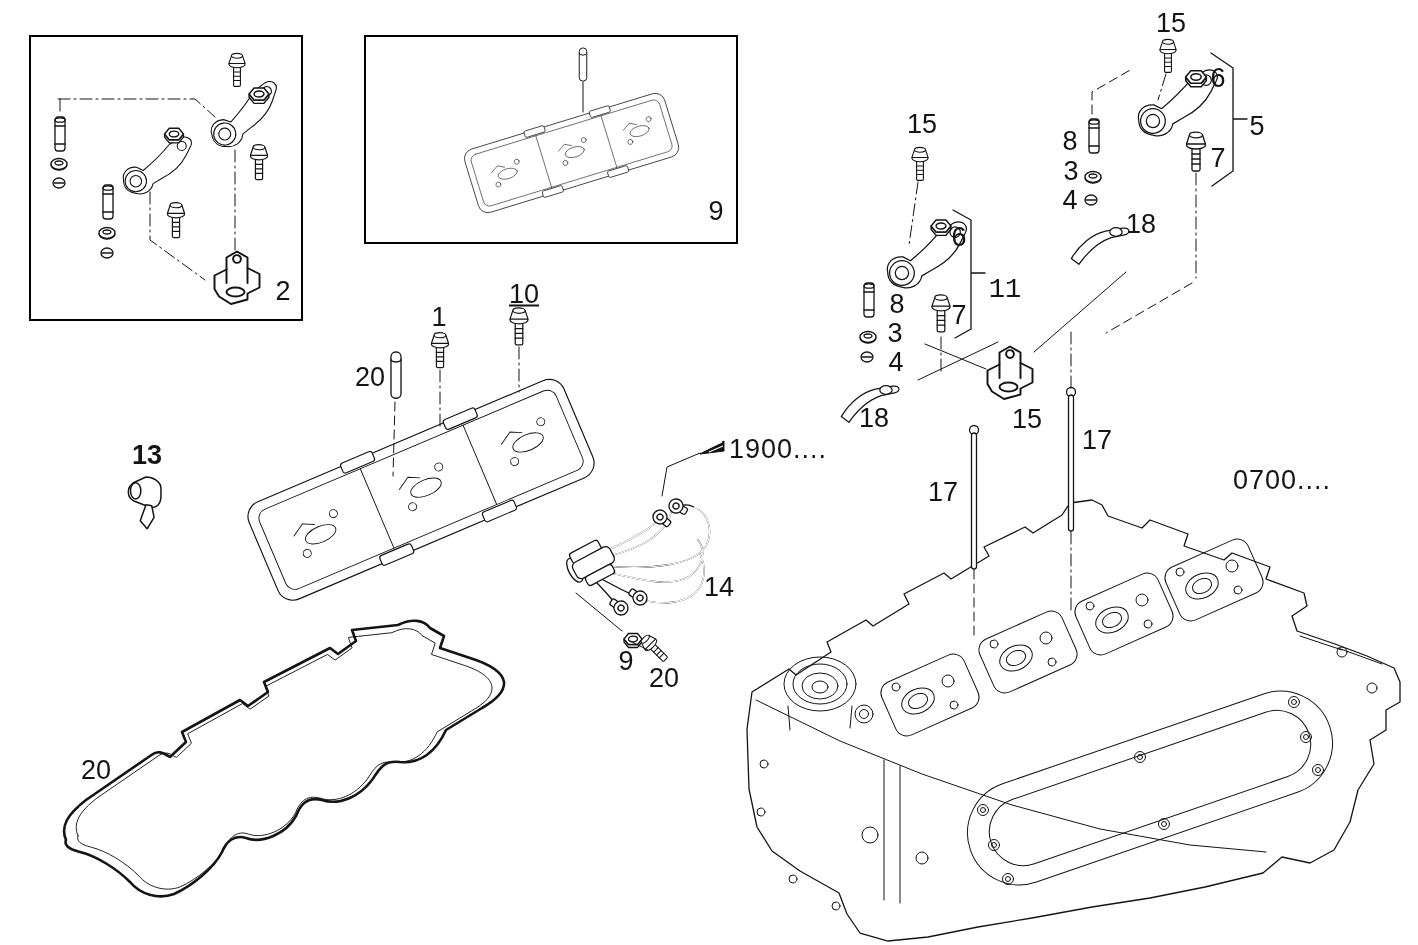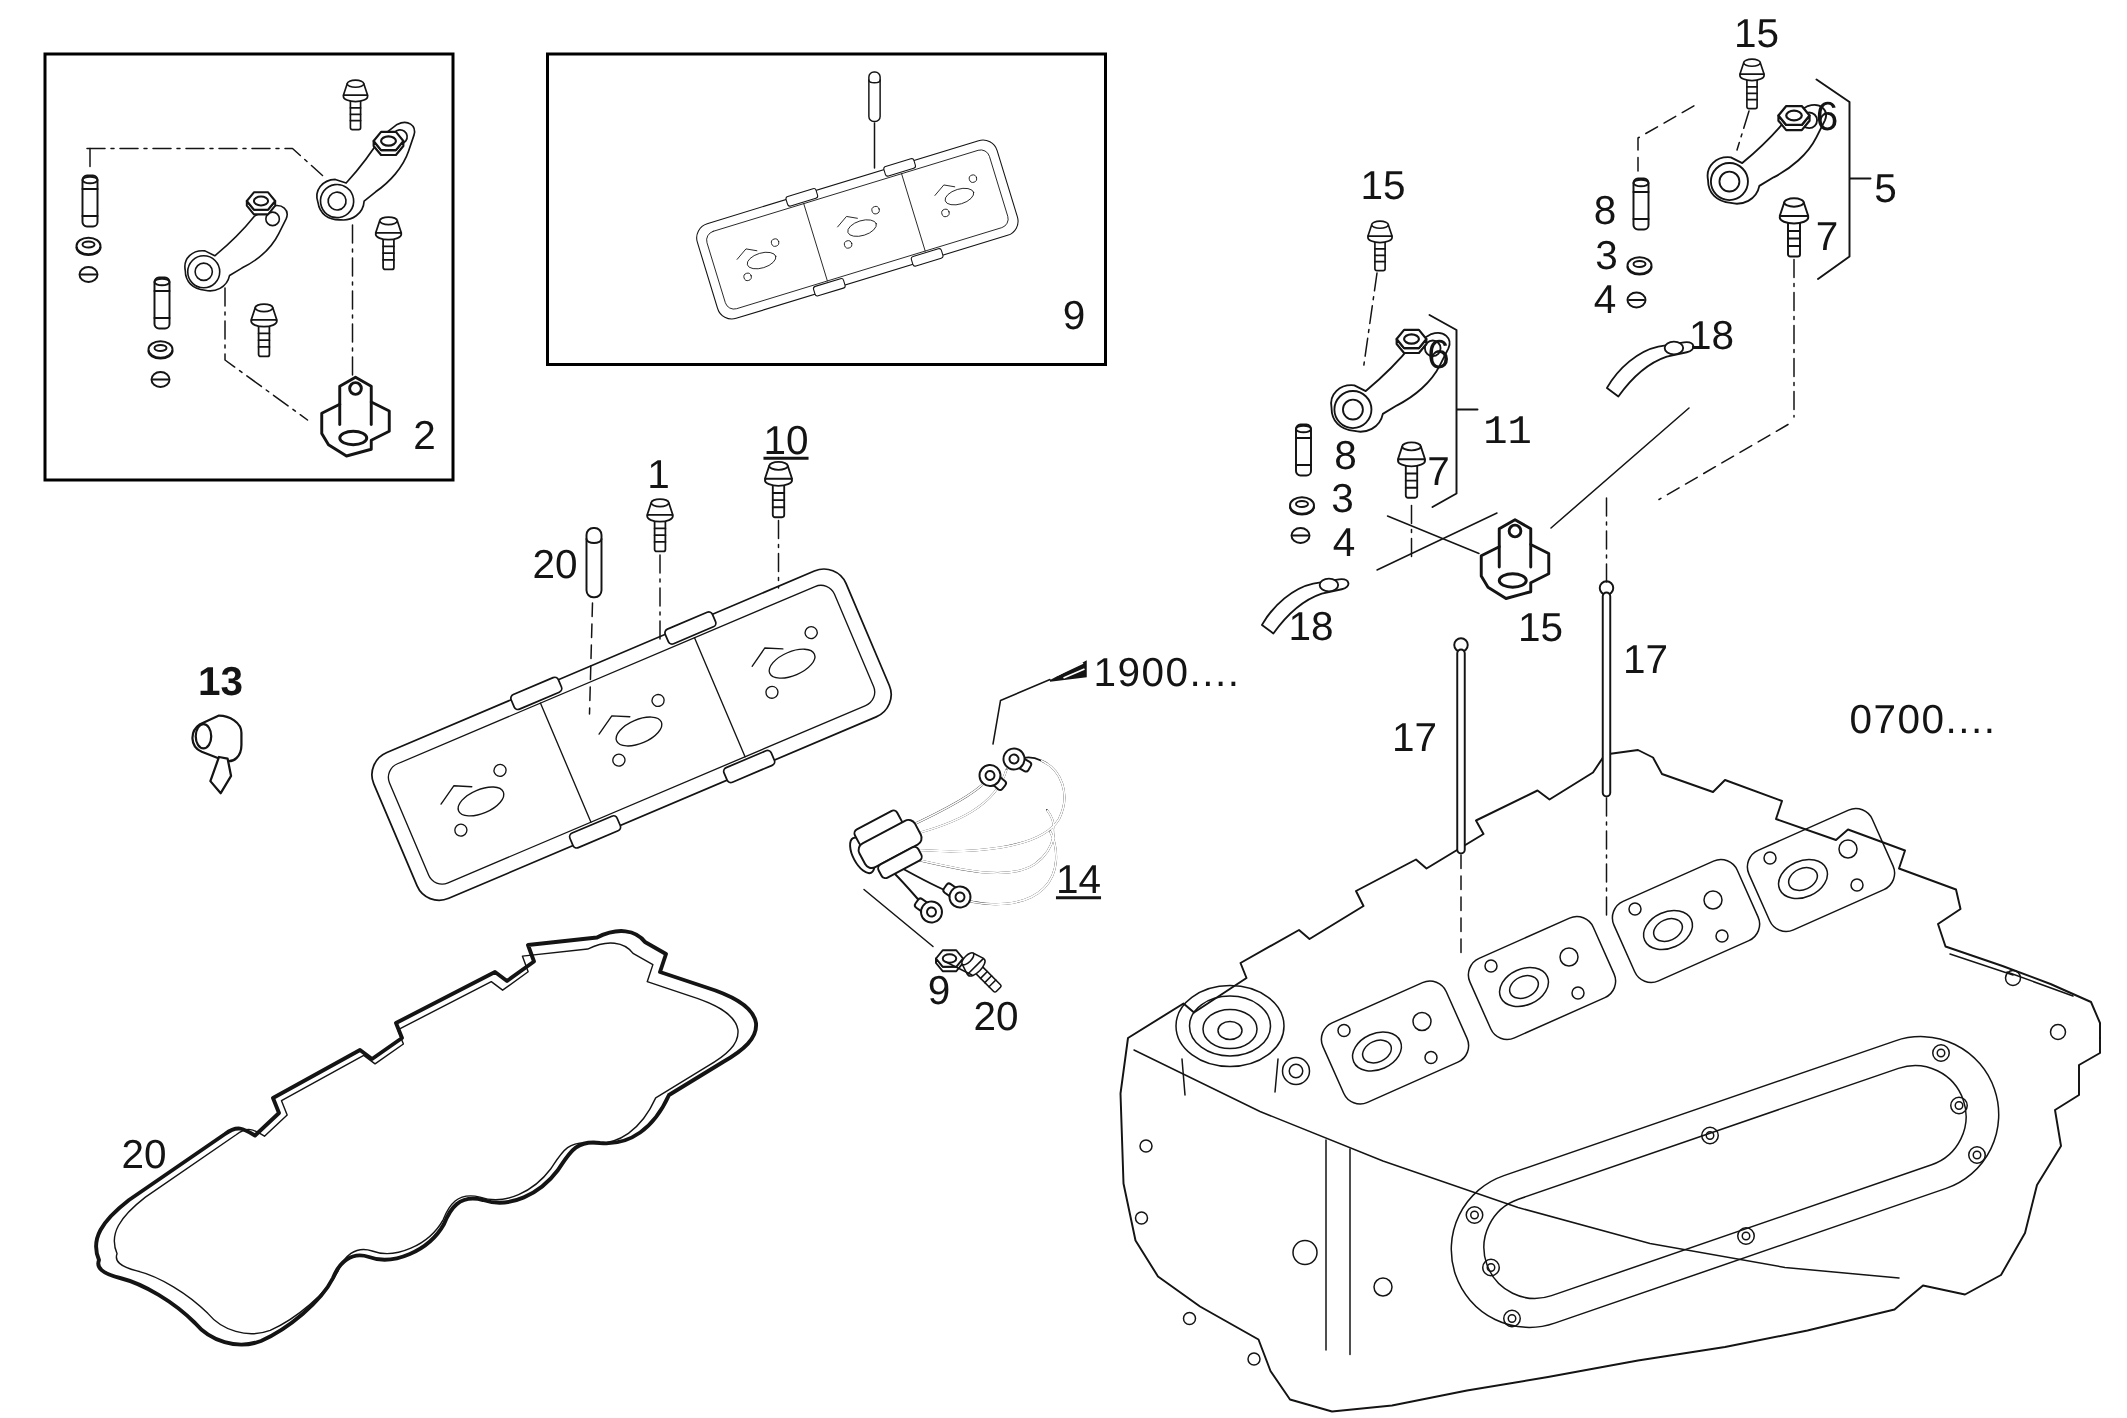--- a/index.html
+++ b/index.html
@@ -329,21 +329,21 @@
   </g>
 </svg>
 
 <div id="callout-layer">
       <div class="callout" style="left: 283px; top: 291px;">2</div>
       <div class="callout" style="left: 716px; top: 211px;">9</div>
       <div class="callout" style="left: 439px; top: 317px;">1</div>
       <div class="callout" style="left: 524px; top: 294px; text-decoration: underline;">10</div>
       <div class="callout" style="left: 370px; top: 377px;">20</div>
       <div class="callout" style="left: 147px; top: 455px; font-weight: bold;">13</div>
-      <div class="callout" style="left: 719px; top: 587px; text-decoration: underline;">14</div>
+      <div class="callout" style="left: 719px; top: 587px;">14</div>
       <div class="callout" style="left: 626px; top: 661px;">9</div>
       <div class="callout" style="left: 664px; top: 678px;">20</div>
       <div class="callout" style="left: 96px; top: 770px;">20</div>
       <div class="callout" style="left: 922px; top: 124px;">15</div>
       <div class="callout" style="left: 959px; top: 237px;">6</div>
       <div class="callout" style="left: 1005px; top: 290px; font-family: Liberation Mono, monospace;">11</div>
       <div class="callout" style="left: 897px; top: 304px;">8</div>
       <div class="callout" style="left: 895px; top: 333px;">3</div>
       <div class="callout" style="left: 959px; top: 315px;">7</div>
       <div class="callout" style="left: 896px; top: 362px;">4</div>

